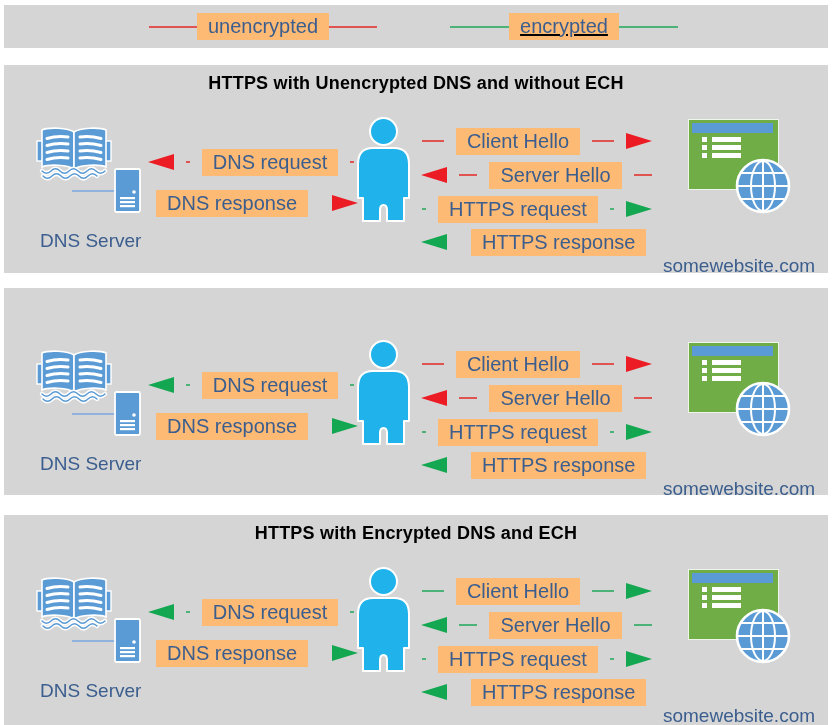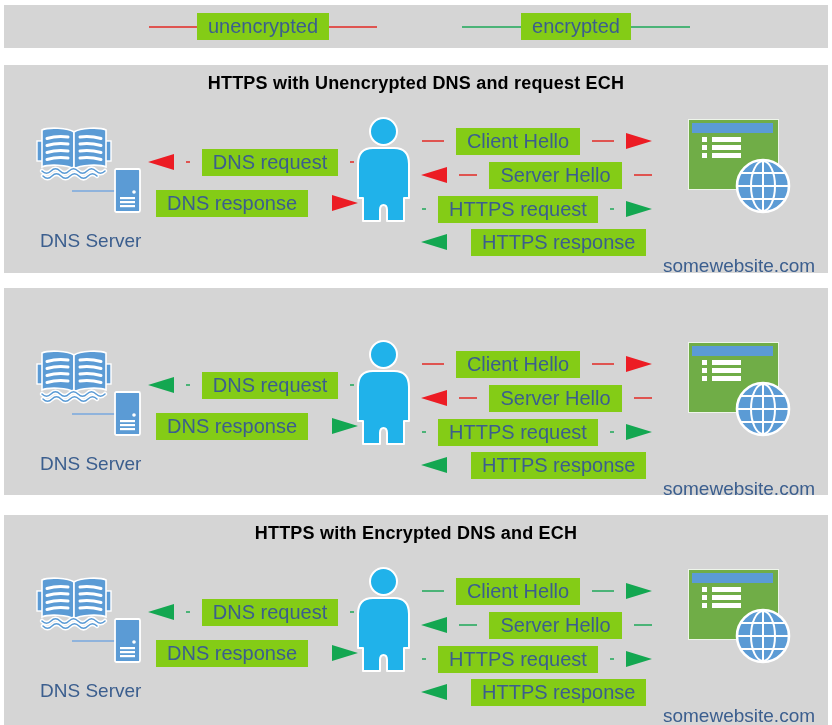--- a/index.html
+++ b/index.html
@@ -18,35 +18,35 @@
     position:absolute;top:8px;left:0;width:100%;text-align:center;
     font-size:18px;font-weight:700;color:var(--title-text);letter-spacing:.2px;
   }
 
   
   .arrow{position:absolute;display:flex;align-items:center;height:28px;gap:12px;}
   .seg{flex:1 1 auto;height:2px;background:var(--line);}
   .head-r{width:0;height:0;border-top:8px solid transparent;border-bottom:8px solid transparent;border-left:26px solid var(--head);}
   .head-l{width:0;height:0;border-top:8px solid transparent;border-bottom:8px solid transparent;border-right:26px solid var(--head);}
   .alabel{
-    background:#84cc16;color:var(--label-text);font-size:20px;line-height:27px;
+    background:#fdba74;color:var(--label-text);font-size:20px;line-height:27px;
     padding:0 11px;white-space:nowrap;flex:0 0 auto;text-align:center;
   }
   
   .r-dnsreq  {left:144px;top:83px; width:206px;}
   .r-dnsresp {left:140px;top:124px;width:206px;}
   .r-client  {left:418px;top:62px; width:230px;}
   .r-server  {left:417px;top:96px; width:231px;}
   .r-httpsreq{left:418px;top:130px;width:230px;}
   .r-httpsresp{left:417px;top:163px;width:231px;}
 
   
   .legend-item{position:absolute;top:0;height:43px;display:flex;align-items:center;}
   .l-unenc{left:145px;width:228px;}
-  .l-enc  {left:458px;width:228px;}
+  .l-enc  {left:446px;width:228px;text-decoration:underline;}
 
   
   .abs{position:absolute;}
   .f-blue{fill:var(--device-blue);}
   .s-white{stroke:#ffffff;}
   .f-person{fill:var(--person);}
   .caption{
     position:absolute;color:var(--label-text);font-size:19px;white-space:nowrap;text-align:center;
   }
   .dns-caption{left:36px;top:165px;width:100px;}
@@ -71,21 +71,21 @@
     <span class="seg"></span>
   </div>
   <div class="legend-item l-enc" style="--line: #4bb377; --head: #13a751;">
     <span class="seg"></span>
     <span class="alabel">encrypted</span>
     <span class="seg"></span>
   </div>
 </div>
 
 <div id="panel-1" class="strip">
-  <div class="panel-title">HTTPS with Unencrypted DNS and request ECH</div>
+  <div class="panel-title">HTTPS with Unencrypted DNS and without ECH</div>
 
   <svg class="book abs" viewBox="0 0 76 57">
     <rect x="1" y="15" width="6" height="20" class="f-blue s-white" stroke-width="1.4"></rect>
     <rect x="69" y="15" width="6" height="20" class="f-blue s-white" stroke-width="1.4"></rect>
     <path d="M38,6 C32,1.5 12,1 6,4 L6,41 C12,38 32,38.5 38,43 Z" class="f-blue s-white" stroke-width="1.6"></path>
     <path d="M38,6 C44,1.5 64,1 70,4 L70,41 C64,38 44,38.5 38,43 Z" class="f-blue s-white" stroke-width="1.6"></path>
     <g stroke="#ffffff" stroke-width="3" fill="none" stroke-linecap="round">
       <path d="M11,12.5 q10,-3 21,-1.5"></path>
         <path d="M11,19.5 q10,-3 21,-1.5"></path>
       <path d="M11,26.5 q10,-3 21,-1.5"></path>

